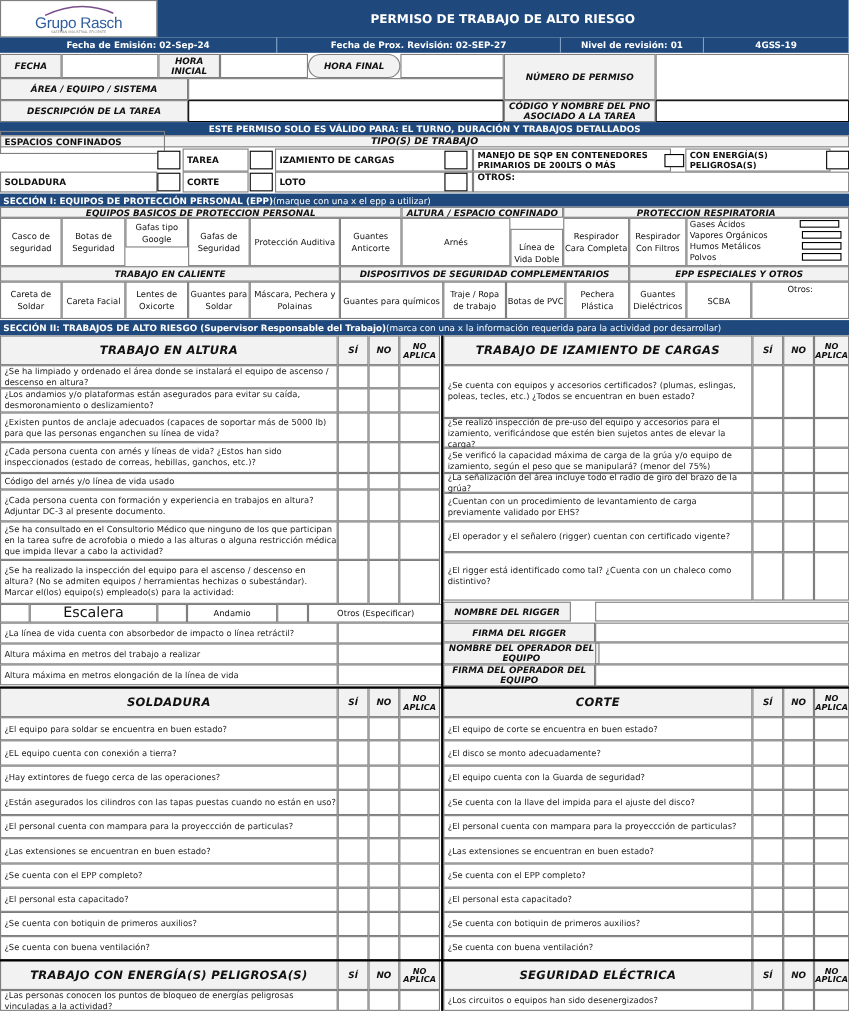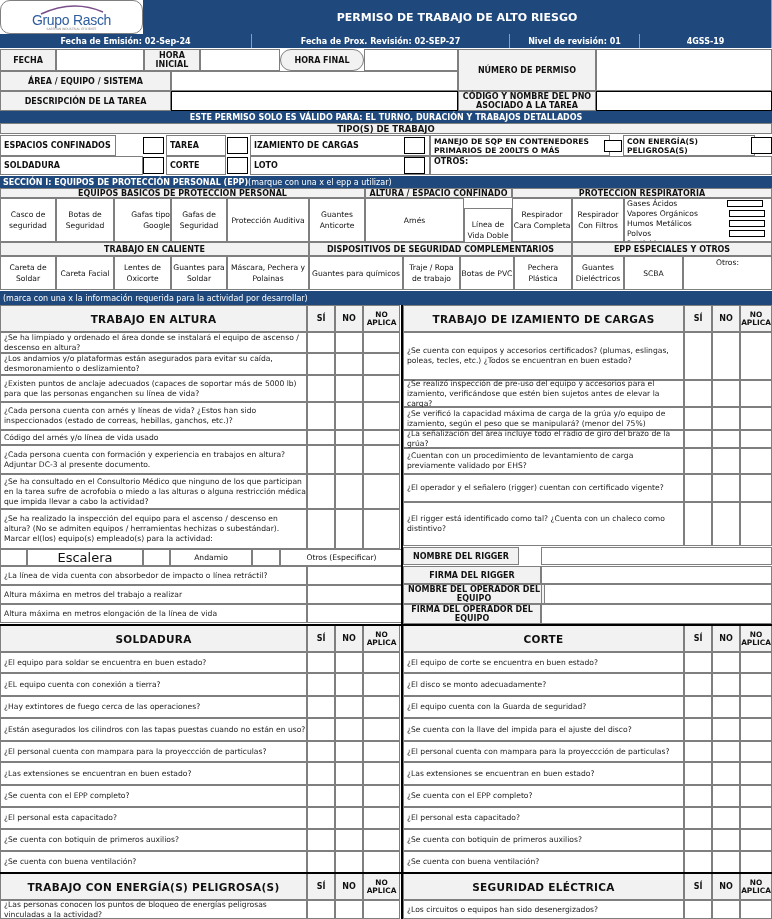--- a/index.html
+++ b/index.html
@@ -1,36 +1,36 @@
 <!DOCTYPE html>
 <html><head>
 <meta charset="utf-8">
 <style>
   * { box-sizing: border-box; margin: 0; padding: 0; }
   html, body { width: 772px; height: 919px; overflow: hidden; background: #fff; }
   body { font-family: "DejaVu Sans", sans-serif; font-size: 8px; color: #111; position: relative; }
   .abs { position: absolute; }
   .navy { background: #1f497d; color: #fff; font-weight: bold; }
-  .gray { background: #f2f2f2; }
+  .gray { background: #f2f2f2; font-style: italic; }
   .b { border: 1px solid #7f7f7f; }
   .bk { border: 1px solid #000; }
   .bold { font-weight: bold; }
   .c { display: flex; align-items: center; justify-content: center; text-align: center; }
   .l { display: flex; align-items: center; text-align: left; padding-left: 3px; }
   .chk { background: #fff; border: 1px solid #000; }
   .q { display: flex; align-items: center; padding-left: 3px; font-size: 7.6px; line-height: 10px; color: #222; }
   .hdr { font-size: 10.5px; font-weight: bold; letter-spacing: 0.3px; }
   .small { font-size: 7.4px; }
   .epp { font-size: 7.6px; line-height: 11px; }
 </style>
 </head>
 <body>
 
 <div id="page">
-    <div class="abs b" style="left: 0px; top: 0px; width: 143px; height: 34px; background: rgb(255, 255, 255); border-radius: 10px;">
+    <div class="abs b" style="left: 0px; top: 0px; width: 143px; height: 34px; background: rgb(255, 255, 255);">
       <svg width="143" height="14" style="position:absolute;left:0;top:0">
         <path d="M40 13 Q72 -2 102 11" stroke="#7b4f8a" stroke-width="1.4" fill="none"></path>
       </svg>
       <div style="position:absolute;left:0;right:0;top:11px;text-align:center;font-family:'Liberation Sans',sans-serif;font-size:14px;color:#2e5d9e;letter-spacing:-0.3px">Grupo Rasch</div>
       <div style="position:absolute;left:0;right:0;top:26px;text-align:center;font-size:3px;color:#888">SAEEMAN INDUSTRIAL EFICIENTE</div>
     </div>
     <div class="abs navy c" style="left: 143px; top: 0px; width: 629px; height: 34px; font-size: 11px; border-right: 1px solid rgb(127, 159, 196);">PERMISO DE TRABAJO DE ALTO RIESGO</div>
     <div class="abs navy c" style="left: 0px; top: 34px; width: 252px; height: 14px; border-right: 1px solid rgb(127, 159, 196);">Fecha de Emisión: 02-Sep-24</div>
     <div class="abs navy c" style="left: 252px; top: 34px; width: 258px; height: 14px; border-right: 1px solid rgb(127, 159, 196);">Fecha de Prox. Revisión: 02-SEP-27</div>
     <div class="abs navy c" style="left: 510px; top: 34px; width: 130px; height: 14px; border-right: 1px solid rgb(127, 159, 196);">Nivel de revisión: 01</div>
@@ -44,21 +44,21 @@
     <div class="abs gray b c bold" style="left: 458px; top: 49px; width: 138px; height: 42px;">NÚMERO DE PERMISO</div>
     <div class="abs b" style="left: 596px; top: 49px; width: 176px; height: 42px;"></div>
     <div class="abs gray b c bold" style="left: 0px; top: 71px; width: 171px; height: 20px;">ÁREA / EQUIPO / SISTEMA</div>
     <div class="abs b" style="left: 171px; top: 71px; width: 287px; height: 20px;"></div>
     <div class="abs gray b c bold" style="left: 0px; top: 91px; width: 171px; height: 20px;">DESCRIPCIÓN DE LA TAREA</div>
     <div class="abs bk" style="left: 171px; top: 91px; width: 287px; height: 20px;"></div>
     <div class="abs gray b c bold" style="left: 458px; top: 91px; width: 138px; height: 20px; line-height: 9px;">CÓDIGO Y NOMBRE DEL PNO ASOCIADO A LA TAREA</div>
     <div class="abs bk" style="left: 596px; top: 91px; width: 176px; height: 20px;"></div>
     <div class="abs navy c" style="left: 0px; top: 111px; width: 772px; height: 12px;">ESTE PERMISO SOLO ES VÁLIDO PARA:  EL TURNO, DURACIÓN Y TRABAJOS DETALLADOS</div>
     <div class="abs gray b c bold" style="left: 0px; top: 123px; width: 772px; height: 11px; font-size: 8.5px;">TIPO(S) DE TRABAJO</div>
-    <div class="abs b l bold" style="left: 0px; top: 135px; width: 116px; height: 21px;">ESPACIOS CONFINADOS</div>
+    <div class="abs b l bold" style="left: 0px; top: 119px; width: 150px; height: 21px;">ESPACIOS CONFINADOS</div>
     <div class="abs chk" style="left: 143px; top: 137px; width: 21px; height: 17px;"></div>
     <div class="abs b l bold" style="left: 166px; top: 135px; width: 60px; height: 21px;">TAREA</div>
     <div class="abs chk" style="left: 227px; top: 137px; width: 21px; height: 17px;"></div>
     <div class="abs b l bold" style="left: 250px; top: 135px; width: 180px; height: 21px;">IZAMIENTO DE CARGAS</div>
     <div class="abs chk" style="left: 404px; top: 137px; width: 21px; height: 17px;"></div>
     <div class="abs b l bold" style="left: 430px; top: 135px; width: 180px; height: 21px; line-height: 9px; font-size: 7.6px;">MANEJO DE SQP EN CONTENEDORES PRIMARIOS DE 200LTS O MÁS</div>
     <div class="abs chk" style="left: 604px; top: 139.5px; width: 18px; height: 12px;"></div>
     <div class="abs b l bold" style="left: 623px; top: 135px; width: 132px; height: 21px; line-height: 9px; font-size: 7.6px;">CON ENERGÍA(S) PELIGROSA(S)</div>
     <div class="abs chk" style="left: 751px; top: 137px; width: 21px; height: 17px;"></div>
     <div class="abs b l bold" style="left: 0px; top: 156px; width: 143px; height: 19px;">SOLDADURA</div>
@@ -70,21 +70,21 @@
     <div class="abs b l bold" style="left: 430px; top: 156px; width: 342px; height: 19px; align-items: flex-start;">OTROS:</div>
     <div class="abs navy l" style="left: 0px; top: 176px; width: 772px; height: 12px;">
       <span>SECCIÓN I: EQUIPOS DE PROTECCIÓN PERSONAL (EPP)</span>
       <span style="font-weight:normal"> (marque con una x el epp a utilizar)</span>
     </div>
     <div class="abs gray b c bold" style="left: 0px; top: 188px; width: 365px; height: 10px;">EQUIPOS BASICOS DE PROTECCION PERSONAL</div>
     <div class="abs gray b c bold" style="left: 365px; top: 188px; width: 147px; height: 10px;">ALTURA / ESPACIO CONFINADO</div>
     <div class="abs gray b c bold" style="left: 512px; top: 188px; width: 260px; height: 10px;">PROTECCION RESPIRATORIA</div>
     <div class="abs b c epp" style="left: 0px; top: 198px; width: 56px; height: 44px;">Casco de seguridad</div>
     <div class="abs b c epp" style="left: 56px; top: 198px; width: 58px; height: 44px;">Botas de Seguridad</div>
-    <div class="abs b c epp" style="left: 114px; top: 198px; width: 57px; height: 44px; text-align: right;">Gafas tipo Google</div>
+    <div class="abs b c epp" style="left: 114px; top: 198px; width: 57px; height: 27px;">Gafas tipo Google</div>
     <div class="abs b c epp" style="left: 171px; top: 198px; width: 56px; height: 44px;">Gafas de Seguridad</div>
     <div class="abs b c epp" style="left: 227px; top: 198px; width: 82px; height: 44px;">Protección Auditiva</div>
     <div class="abs b c epp" style="left: 309px; top: 198px; width: 56px; height: 44px;">Guantes Anticorte</div>
     <div class="abs b c epp" style="left: 365px; top: 198px; width: 99px; height: 44px;">Arnés</div>
     <div class="abs b c epp" style="left: 464px; top: 208px; width: 48px; height: 44px;">Línea de Vida Doble</div>
     <div class="abs b c epp" style="left: 512px; top: 198px; width: 60px; height: 44px;">Respirador Cara Completa</div>
     <div class="abs b c epp" style="left: 572px; top: 198px; width: 52px; height: 44px;">Respirador Con Filtros</div>
     <div class="abs b" style="left: 624px; top: 198px; width: 148px; height: 44px; overflow: hidden;">
       <div class="abs epp" style="left: 2px; top: -1px; font-size: 7.6px;">Gases Ácidos</div>
       <div class="abs chk" style="left: 102px; top: 1px; width: 36px; height: 7px;"></div>
@@ -107,20 +107,21 @@
     <div class="abs b c epp" style="left: 309px; top: 256px; width: 94px; height: 34px;">Guantes para químicos</div>
     <div class="abs b c epp" style="left: 403px; top: 256px; width: 57px; height: 34px;">Traje / Ropa de trabajo</div>
     <div class="abs b c epp" style="left: 460px; top: 256px; width: 54px; height: 34px;">Botas de PVC</div>
     <div class="abs b c epp" style="left: 514px; top: 256px; width: 58px; height: 34px;">Pechera Plástica</div>
     <div class="abs b c epp" style="left: 572px; top: 256px; width: 52px; height: 34px;">Guantes Dieléctricos</div>
     <div class="abs b c epp" style="left: 624px; top: 256px; width: 59px; height: 34px;">SCBA</div>
     <div class="abs b" style="left: 683px; top: 256px; width: 89px; height: 34px;">
       <div style="text-align:center;font-size:7.6px;padding-top:1px">Otros:</div>
     </div>
     <div class="abs navy l" style="left: 0px; top: 291px; width: 772px; height: 14px;">
+      <span>SECCIÓN II: TRABAJOS DE ALTO RIESGO (Supervisor Responsable del Trabajo)</span>
       <span style="font-weight:normal"> (marca con una x la información requerida para la actividad por desarrollar)</span>
     </div>
     <div class="abs gray b c hdr" style="left: 0px; top: 305px; width: 307px; height: 27px;">TRABAJO EN ALTURA</div>
     <div class="abs gray b c bold" style="left: 307px; top: 305px; width: 28px; height: 27px;">SÍ</div>
     <div class="abs gray b c bold" style="left: 335px; top: 305px; width: 28px; height: 27px;">NO</div>
     <div class="abs gray b c bold small" style="left: 363px; top: 305px; width: 37px; height: 27px; line-height: 8px;">NO APLICA</div>
     <div class="abs b q" style="left: 0px; top: 332px; width: 307px; height: 21px;">¿Se ha limpiado y ordenado el área donde se instalará el equipo de ascenso / descenso en altura?</div>
     <div class="abs b" style="left: 307px; top: 332px; width: 28px; height: 21px;"></div>
     <div class="abs b" style="left: 335px; top: 332px; width: 28px; height: 21px;"></div>
     <div class="abs b" style="left: 363px; top: 332px; width: 37px; height: 21px;"></div>

